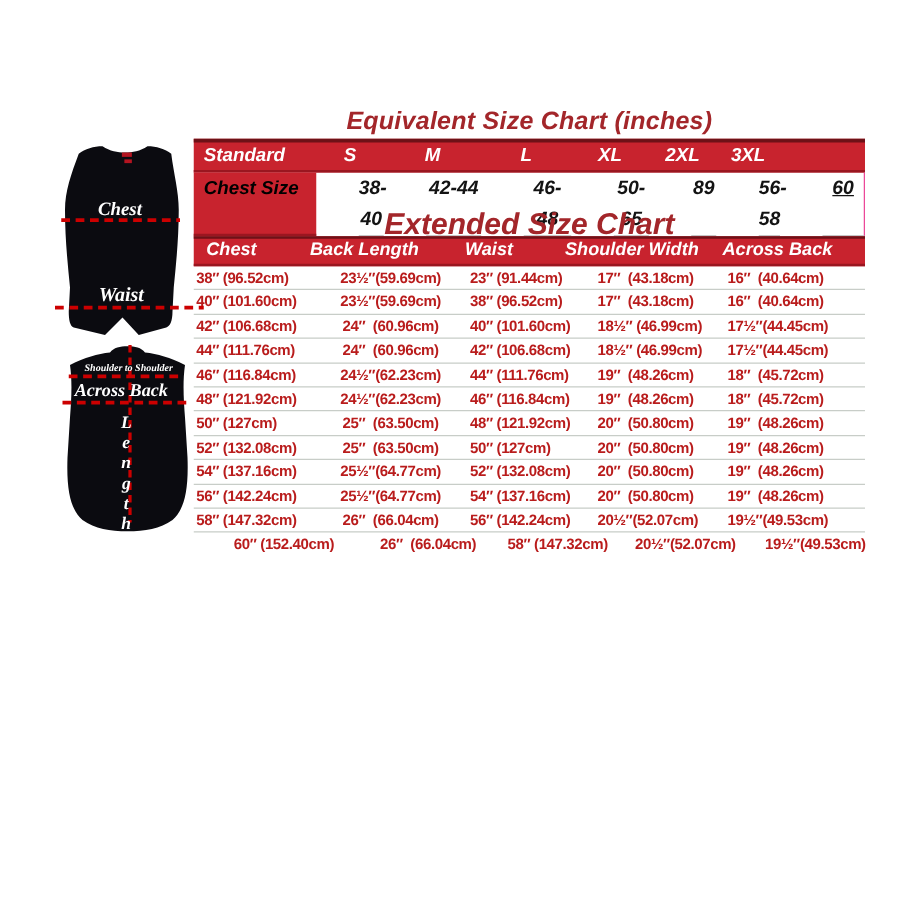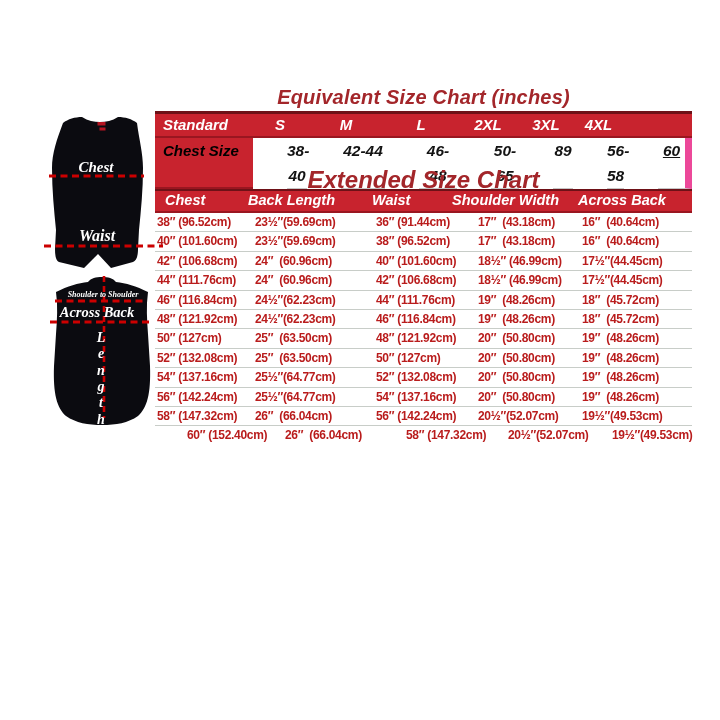--- a/index.html
+++ b/index.html
@@ -29,21 +29,21 @@
   .t1-head{
     background:var(--red);color:#fff;height:27px;line-height:22px;
     font-style:italic;font-weight:bold;font-size:15px;
     border-top:3px solid var(--red-dark);border-bottom:2px solid var(--red-mid);
   }
   .t1-vals{height:26px;line-height:25px;font-weight:bold;font-style:italic;font-size:15.5px;color:#131313;}
   .t1-label{padding-left:8px;text-align:left;}
   .t1-vals .t1-label{background:var(--red);color:#000000;font-size:15px;border-bottom:2px solid var(--red-mid);box-sizing:border-box;}
   .t1-cell{text-align:center;}
   .t1-vals .t1-cell{border-bottom:1px solid #c6c6c6;box-sizing:border-box;margin-left:34px;}
-  .t1-vals .t1-cell:last-child{border-right:7px solid #ec4899;text-decoration:underline;}
+  .t1-vals .t1-cell:last-child{border-right:1px solid #ec4899;text-decoration:underline;}
   
   .t2-head{
     position:absolute;left:155px;top:189px;width:537px;height:24px;
     background:var(--red);border-top:2px solid var(--red-dark);border-bottom:2px solid var(--red-mid);
     box-sizing:border-box;display:grid;grid-template-columns:90px 125px 80px 125px 117px;
     color:#fff;font-weight:bold;font-style:italic;font-size:14.5px;line-height:19px;
   }
   .t2-head > span{white-space:pre;}
   .t2-head > :nth-child(1){padding-left:10px;}
   .t2-head > :nth-child(2){padding-left:3px;}
@@ -52,21 +52,21 @@
   .t2-head > :nth-child(5){padding-left:3px;}
   .t2-body{position:absolute;left:155px;top:213px;width:537px;}
   .t2-row{
     display:grid;grid-template-columns:90px 125px 80px 125px 117px;
     height:19.4px;line-height:19.4px;font-size:12px;font-weight:bold;
     letter-spacing:-0.3px;color:#b91c1c;border-bottom:1px solid var(--line);
     box-sizing:border-box;white-space:pre;
   }
   .t2-row:last-child{border-bottom:none;margin-left:30px;}
   .t2-row > :nth-child(1){padding-left:2px;}
-  .t2-row > :nth-child(2){padding-left:10px;}
+  .t2-row > :nth-child(2){padding-left:10px;text-align:center;}
   .t2-row > :nth-child(3){padding-left:6px;}
   .t2-row > :nth-child(4){padding-left:28px;}
   .t2-row > :nth-child(5){padding-left:7px;}
   
   .vest-front-svg{position:absolute;left:44px;top:115px;width:120px;height:156px;overflow:visible;}
   .vest-back-svg{position:absolute;left:46px;top:276px;width:112px;height:152px;overflow:visible;}
   .vest-fill{fill:#0b0b10;}
   .dashline{stroke:var(--dash);stroke-width:3;stroke-dasharray:7 4.5;fill:none;}
   .dashline-v{stroke:var(--dash);stroke-width:2.6;stroke-dasharray:6 4;fill:none;}
   .vlabel{fill:#fff;font-family:"Liberation Serif",serif;font-style:italic;font-weight:bold;text-anchor:middle;}
@@ -114,23 +114,23 @@
       </g>
   </svg>
 
   <div class="chart-title title1">Equivalent Size Chart (inches)</div>
   <div class="table1">
     <div class="t1-row t1-head" id="t1-row-sizes">
       <div class="t1-label">Standard Size</div>
     <div class="t1-cell">S</div>
         <div class="t1-cell">M</div>
         <div class="t1-cell">L</div>
+        <div class="t1-cell">XL</div>
         <div class="t1-cell">2XL</div>
         <div class="t1-cell">3XL</div>
-        <div class="t1-cell">4XL</div>
       </div>
     <div class="t1-row t1-vals" id="t1-row-values">
       <div class="t1-label">Chest Size</div>
     <div class="t1-cell">38-40</div>
         <div class="t1-cell">42-44</div>
         <div class="t1-cell">46-48</div>
         <div class="t1-cell">50-65</div>
         <div class="t1-cell">89</div>
         <div class="t1-cell">56-58</div>
         <div class="t1-cell">60</div>
@@ -139,21 +139,21 @@
 
   <div class="chart-title title2">Extended Size Chart</div>
   <div class="t2-head" id="t2-head">
       <span>Chest</span>
       <span>Back Length</span>
       <span>Waist</span>
       <span>Shoulder Width</span>
       <span>Across Back</span>
     </div>
   <div class="t2-body" id="t2-body">
-      <div class="t2-row"><span>38″ (96.52cm)</span><span>23½″(59.69cm)</span><span>36″ (91.44cm)</span><span>17″  (43.18cm)</span><span>16″  (40.64cm)</span></div>
+      <div class="t2-row"><span>38″ (96.52cm)</span><span>23½″(59.69cm)</span><span>23″ (91.44cm)</span><span>17″  (43.18cm)</span><span>16″  (40.64cm)</span></div>
       <div class="t2-row"><span>40″ (101.60cm)</span><span>23½″(59.69cm)</span><span>38″ (96.52cm)</span><span>17″  (43.18cm)</span><span>16″  (40.64cm)</span></div>
       <div class="t2-row"><span>42″ (106.68cm)</span><span>24″  (60.96cm)</span><span>40″ (101.60cm)</span><span>18½″ (46.99cm)</span><span>17½″(44.45cm)</span></div>
       <div class="t2-row"><span>44″ (111.76cm)</span><span>24″  (60.96cm)</span><span>42″ (106.68cm)</span><span>18½″ (46.99cm)</span><span>17½″(44.45cm)</span></div>
       <div class="t2-row"><span>46″ (116.84cm)</span><span>24½″(62.23cm)</span><span>44″ (111.76cm)</span><span>19″  (48.26cm)</span><span>18″  (45.72cm)</span></div>
       <div class="t2-row"><span>48″ (121.92cm)</span><span>24½″(62.23cm)</span><span>46″ (116.84cm)</span><span>19″  (48.26cm)</span><span>18″  (45.72cm)</span></div>
       <div class="t2-row"><span>50″ (127cm)</span><span>25″  (63.50cm)</span><span>48″ (121.92cm)</span><span>20″  (50.80cm)</span><span>19″  (48.26cm)</span></div>
       <div class="t2-row"><span>52″ (132.08cm)</span><span>25″  (63.50cm)</span><span>50″ (127cm)</span><span>20″  (50.80cm)</span><span>19″  (48.26cm)</span></div>
       <div class="t2-row"><span>54″ (137.16cm)</span><span>25½″(64.77cm)</span><span>52″ (132.08cm)</span><span>20″  (50.80cm)</span><span>19″  (48.26cm)</span></div>
       <div class="t2-row"><span>56″ (142.24cm)</span><span>25½″(64.77cm)</span><span>54″ (137.16cm)</span><span>20″  (50.80cm)</span><span>19″  (48.26cm)</span></div>
       <div class="t2-row"><span>58″ (147.32cm)</span><span>26″  (66.04cm)</span><span>56″ (142.24cm)</span><span>20½″(52.07cm)</span><span>19½″(49.53cm)</span></div>

